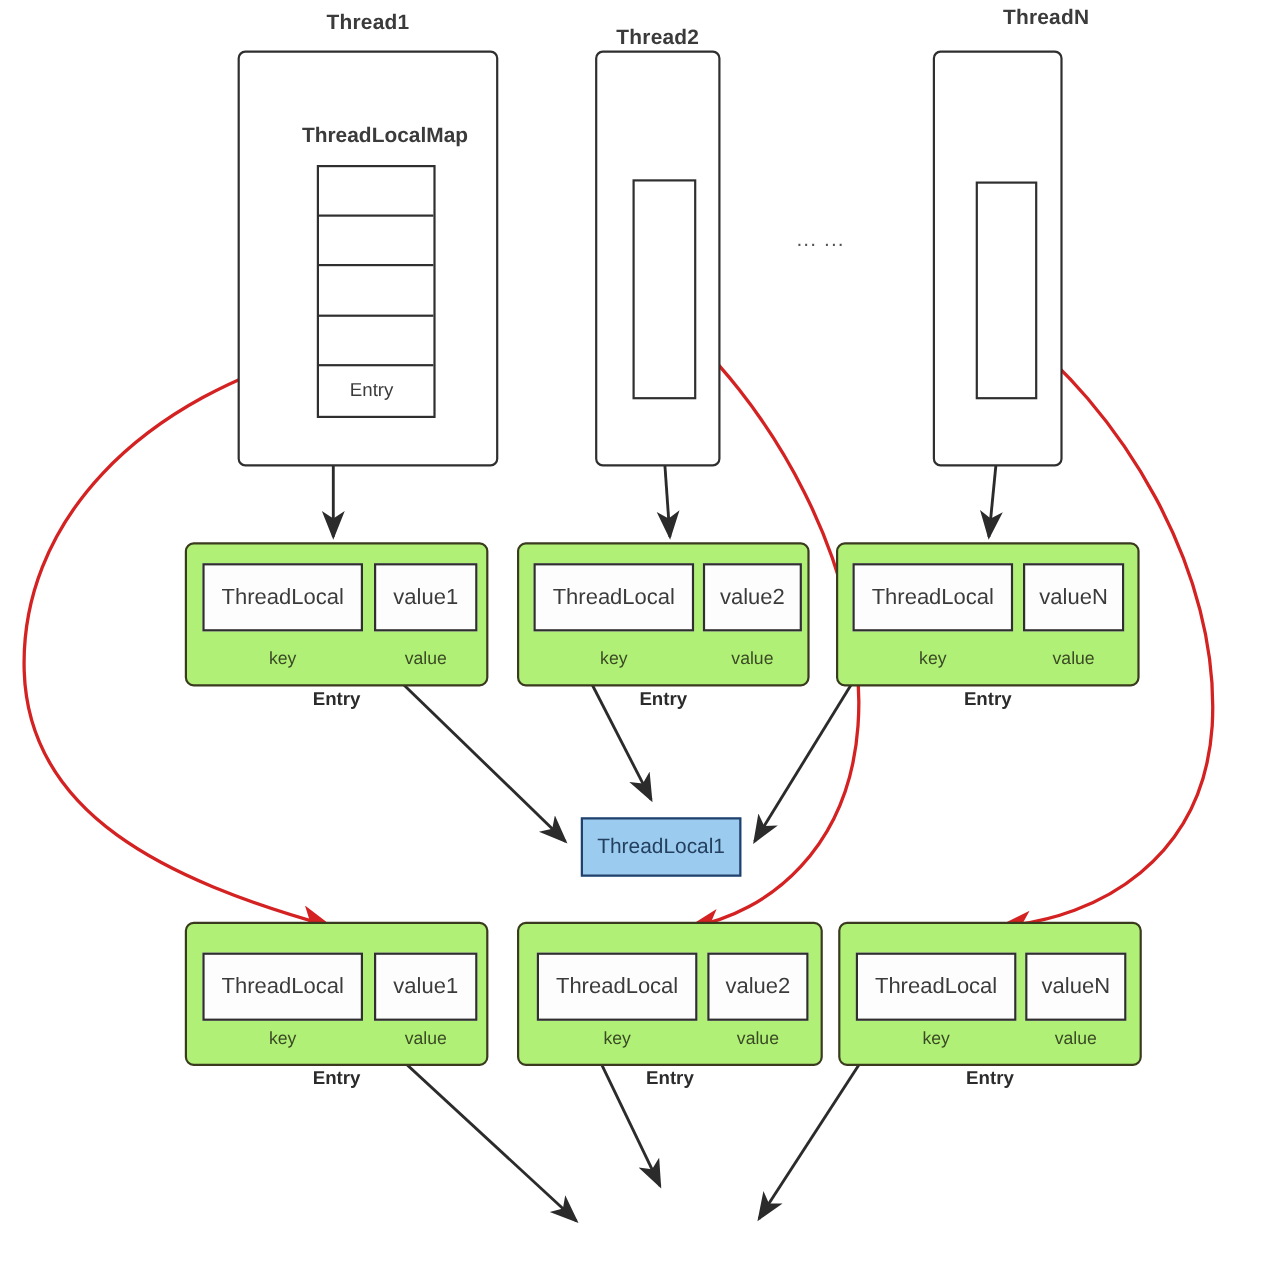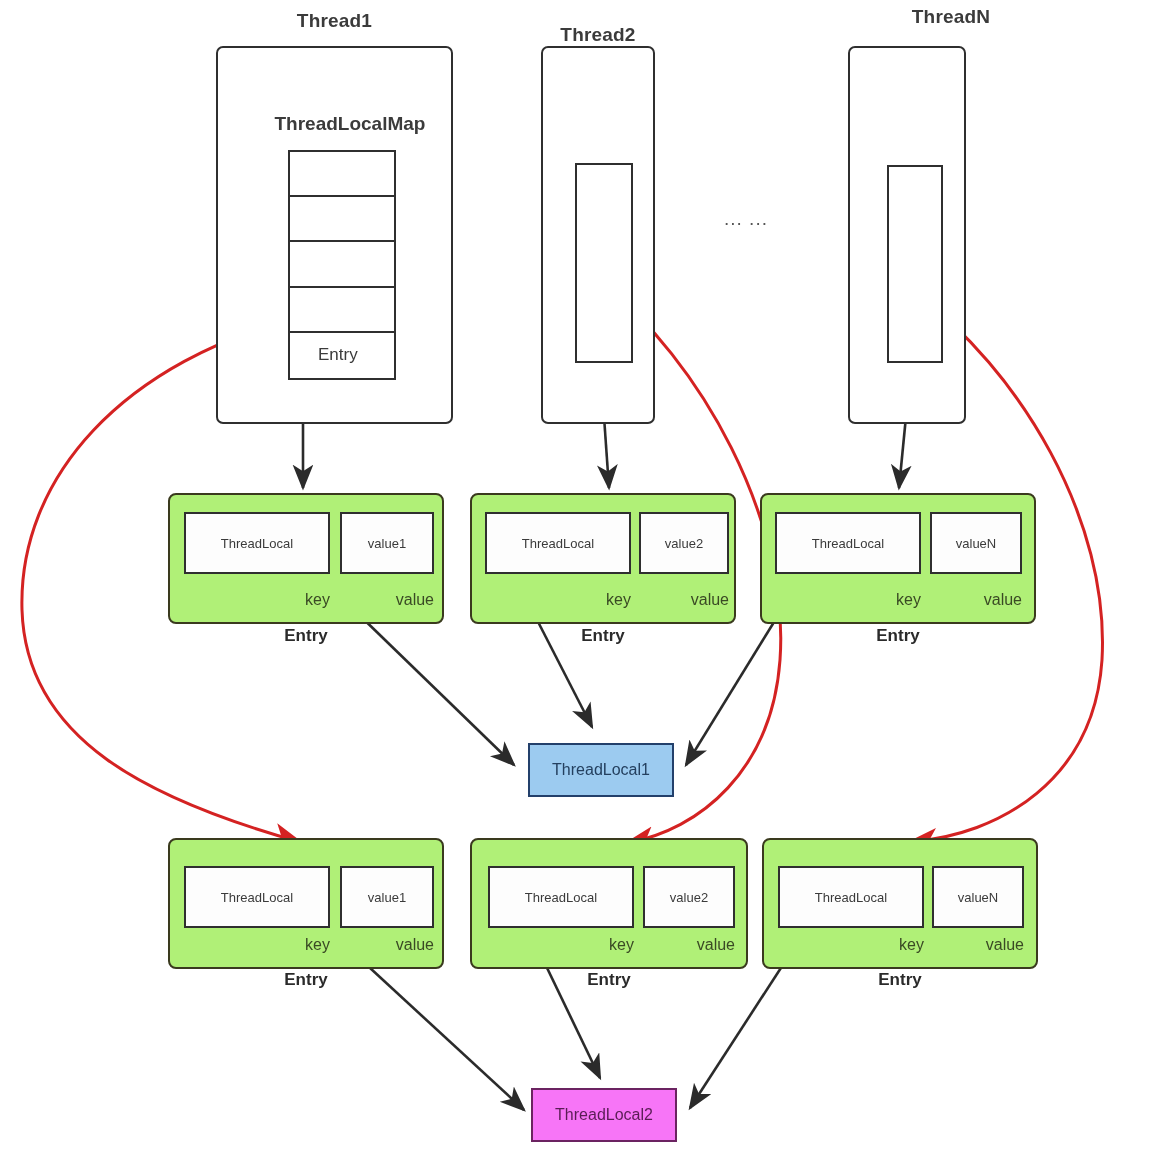--- a/index.html
+++ b/index.html
@@ -83,46 +83,46 @@
     border-radius: 8px;
   }
   .kv {
     position: absolute;
     box-sizing: border-box;
     background: #fdfdfd;
     border: 2.5px solid #2f2f2f;
     display: flex;
     align-items: center;
     justify-content: center;
-    font-size: 13px;
+    font-size: 20px;
     color: #3b3b3b;
     white-space: nowrap;
   }
   .kv-caption {
     position: absolute;
     font-size: 16px;
     color: #3a4a24;
-    text-align: right;
+    text-align: center;
     white-space: nowrap;
   }
   .entry-caption {
     position: absolute;
     font-weight: bold;
     font-size: 17px;
     color: #2b2b2b;
     text-align: center;
     white-space: nowrap;
   }
   .tl-node {
     position: absolute;
     box-sizing: border-box;
     display: flex;
     align-items: center;
     justify-content: center;
-    font-size: 16px;
+    font-size: 19px;
     white-space: nowrap;
   }
   .tl1 {
     background: #9ccbf0;
     border: 2.5px solid #23406b;
     color: #24405f;
   }
   .tl2 {
     background: #f775f7;
     border: 2.5px solid #6b2361;
@@ -256,15 +256,14 @@
   <div class="kv-caption" style="left:643px; top:936px; width:92px;">value</div>
   <div class="entry-caption" style="left:470px; top:970px; width:278px;">Entry</div>
 
   <div class="entry-box" style="left:762px; top:838px; width:276px; height:131px;"></div>
   <div class="kv" style="left:778px; top:866px; width:146px; height:62px;">ThreadLocal</div>
   <div class="kv" style="left:932px; top:866px; width:92px; height:62px;">valueN</div>
   <div class="kv-caption" style="left:778px; top:936px; width:146px;">key</div>
   <div class="kv-caption" style="left:932px; top:936px; width:92px;">value</div>
   <div class="entry-caption" style="left:762px; top:970px; width:276px;">Entry</div>
 
-  <div class="tl-node tl2" style="left:531px; top:1088px; width:146px; height:54px;">ThreadLocal2</div>
 
 </div>
 
 </body></html>

